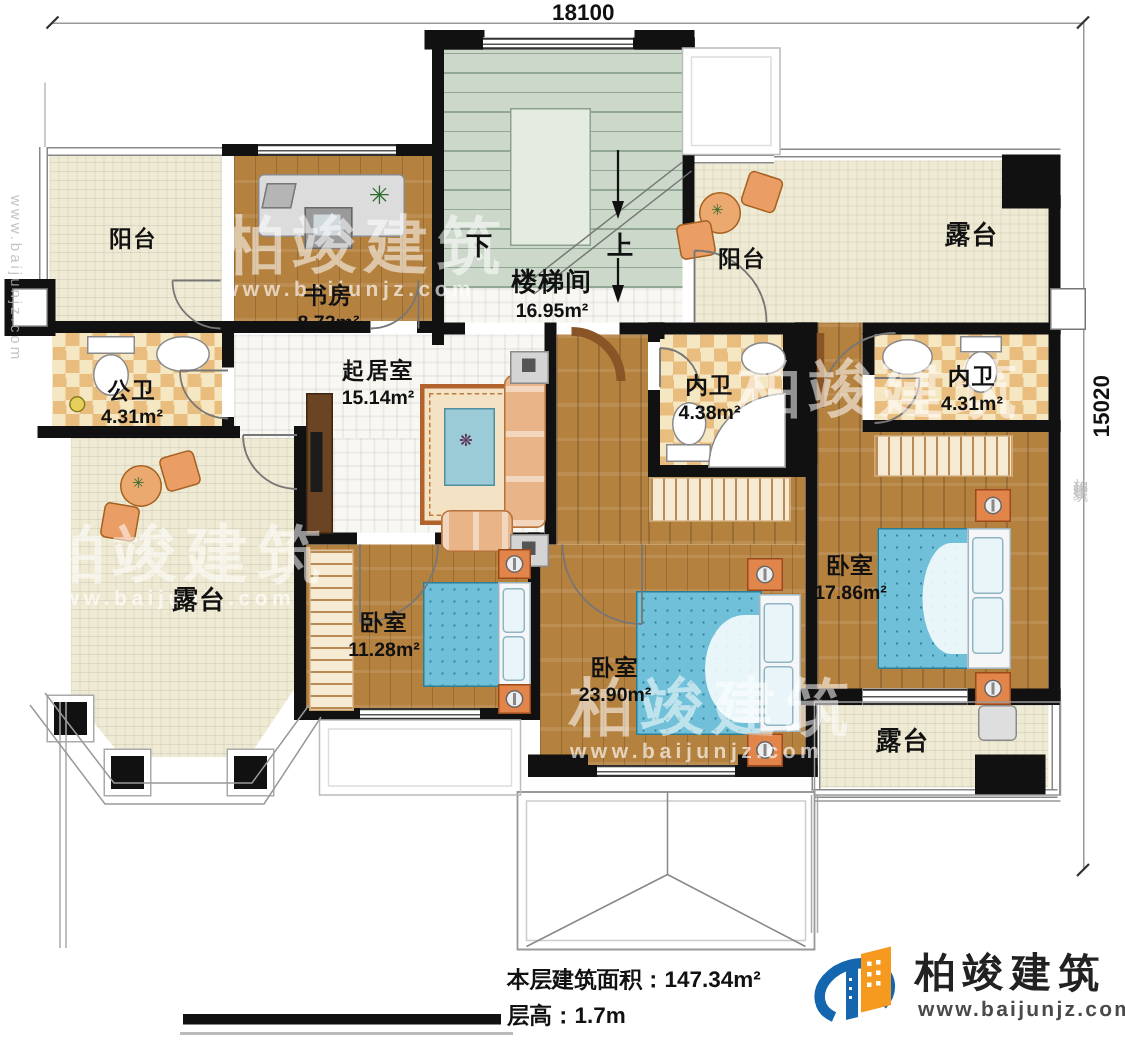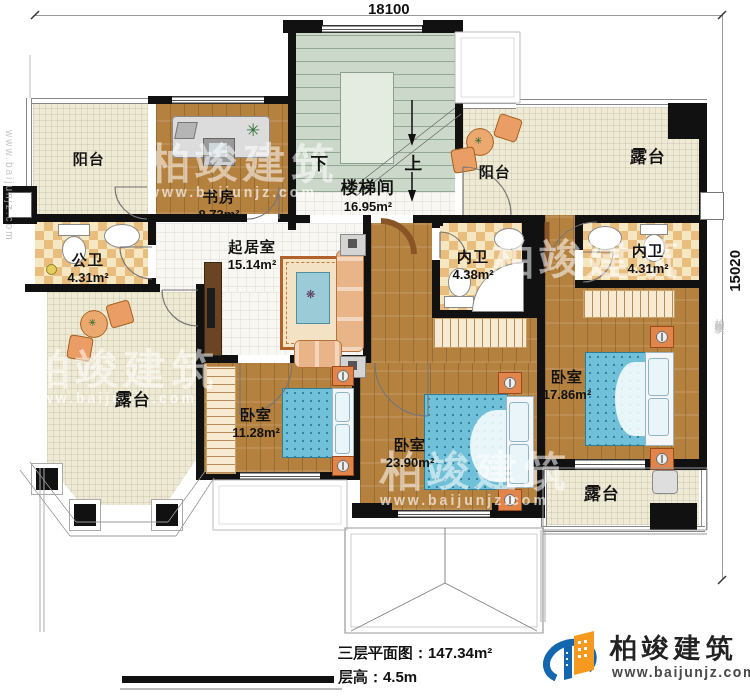--- a/index.html
+++ b/index.html
@@ -346,24 +346,24 @@
     <div class="rname">卧室</div>
     <div class="rarea">17.86m²</div>
   </div>
   <div class="rlabel" style="left:602px;top:482px;">
     <div class="rname-lg">露台</div>
   </div>
 
   <div class="abs" style="left:122px;top:676px;width:212px;height:7px;background:#111;"></div>
   <div class="abs" style="left:120px;top:688px;width:222px;height:2px;background:#bbb;"></div>
   <div class="tbl-info" style="left:338px;top:644px;">
-    <span>三层平面图：</span><span>147.34m²</span>
+    <span>本层建筑面积：</span><span>147.34m²</span>
   </div>
   <div class="tbl-info" style="left:338px;top:668px;">
-    <span>层高：</span><span>4.5m</span>
+    <span>层高：</span><span>1.7m</span>
   </div>
 
   <svg class="abs" style="left:542px;top:626px;" width="62" height="64" viewBox="0 0 62 64">
     <path d="M14,52 A24,18 -20 1 1 46,44" fill="none" stroke="#1467ae" stroke-width="7"></path>
     <polygon points="22,20 30,18 30,52 22,54" fill="#1467ae"></polygon>
     <polygon points="32,10 52,5 52,44 32,49" fill="#f59a1e"></polygon>
     <g fill="#fff">
       <rect x="36" y="15" width="3" height="3"></rect>
         <rect x="42" y="14" width="3" height="3"></rect>
       <rect x="36" y="22" width="3" height="3"></rect>

